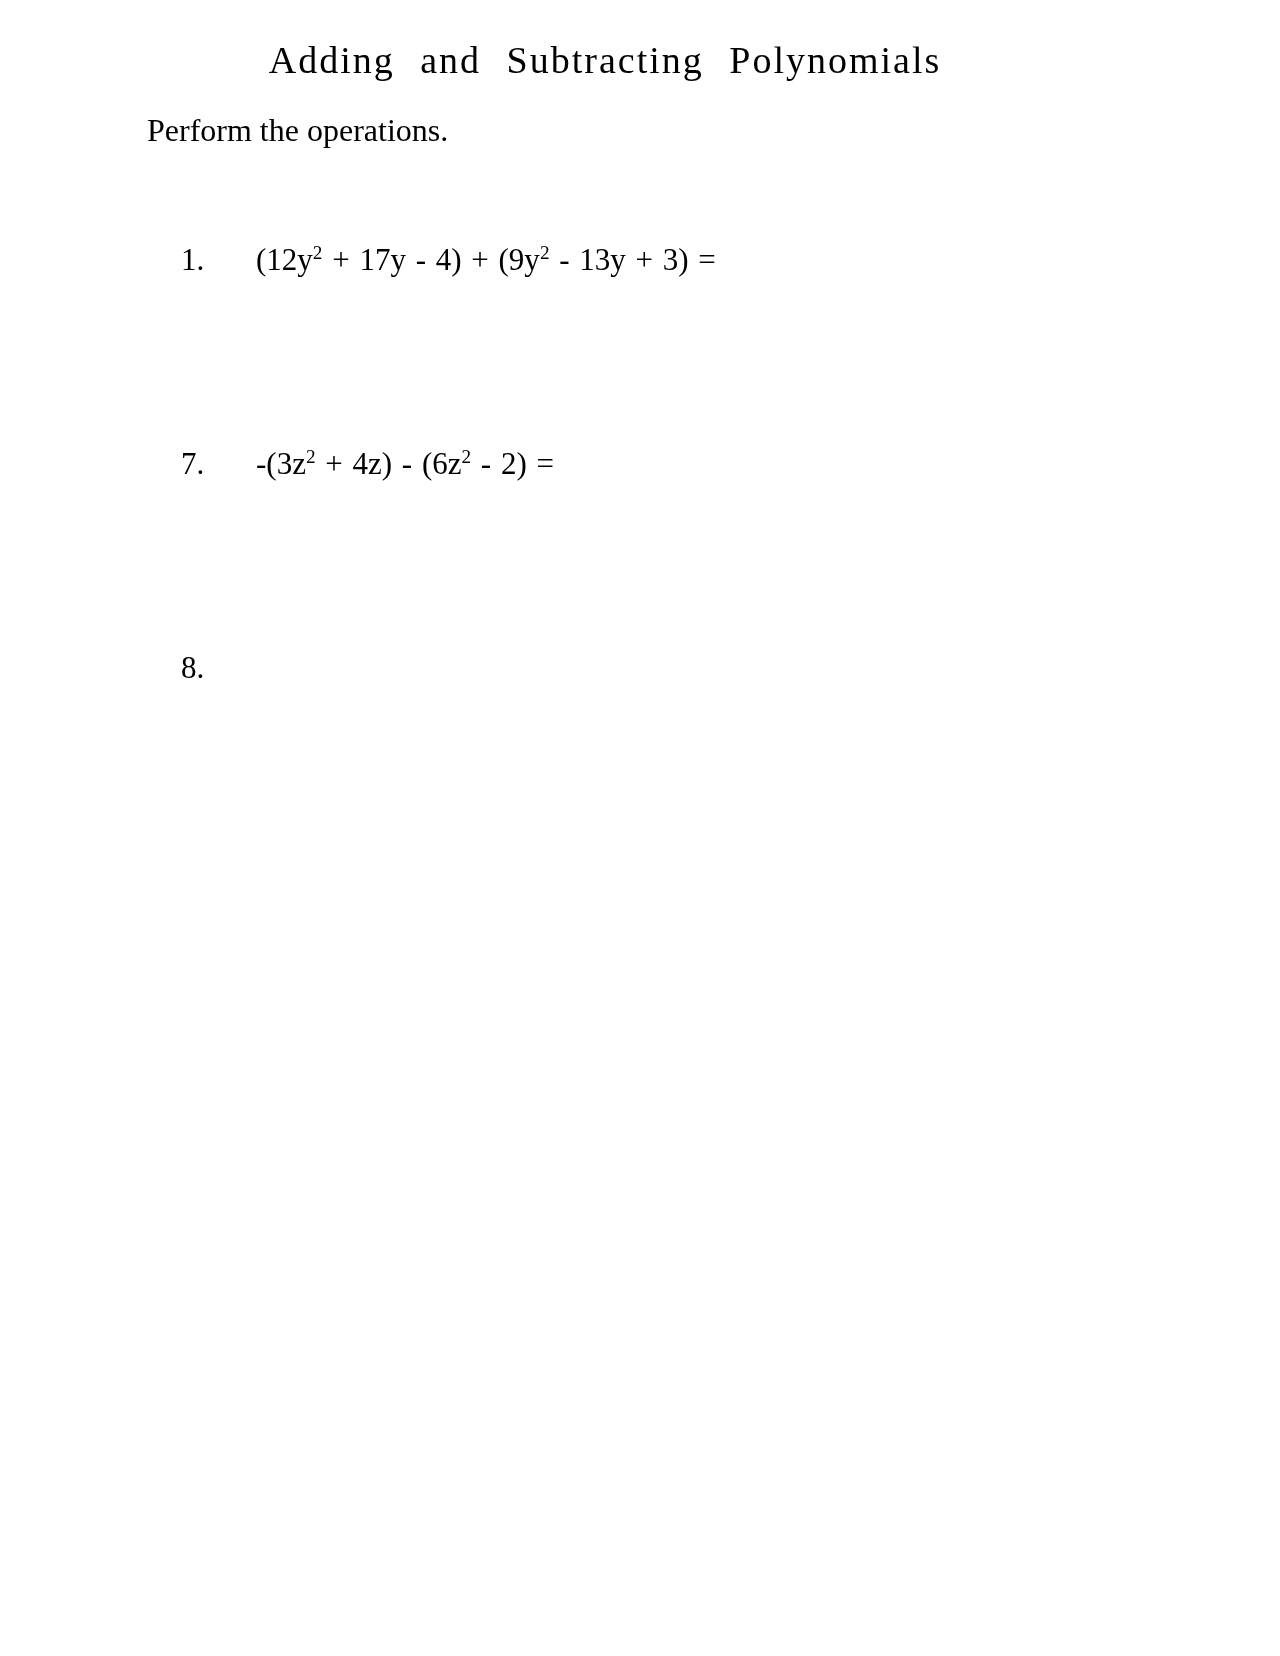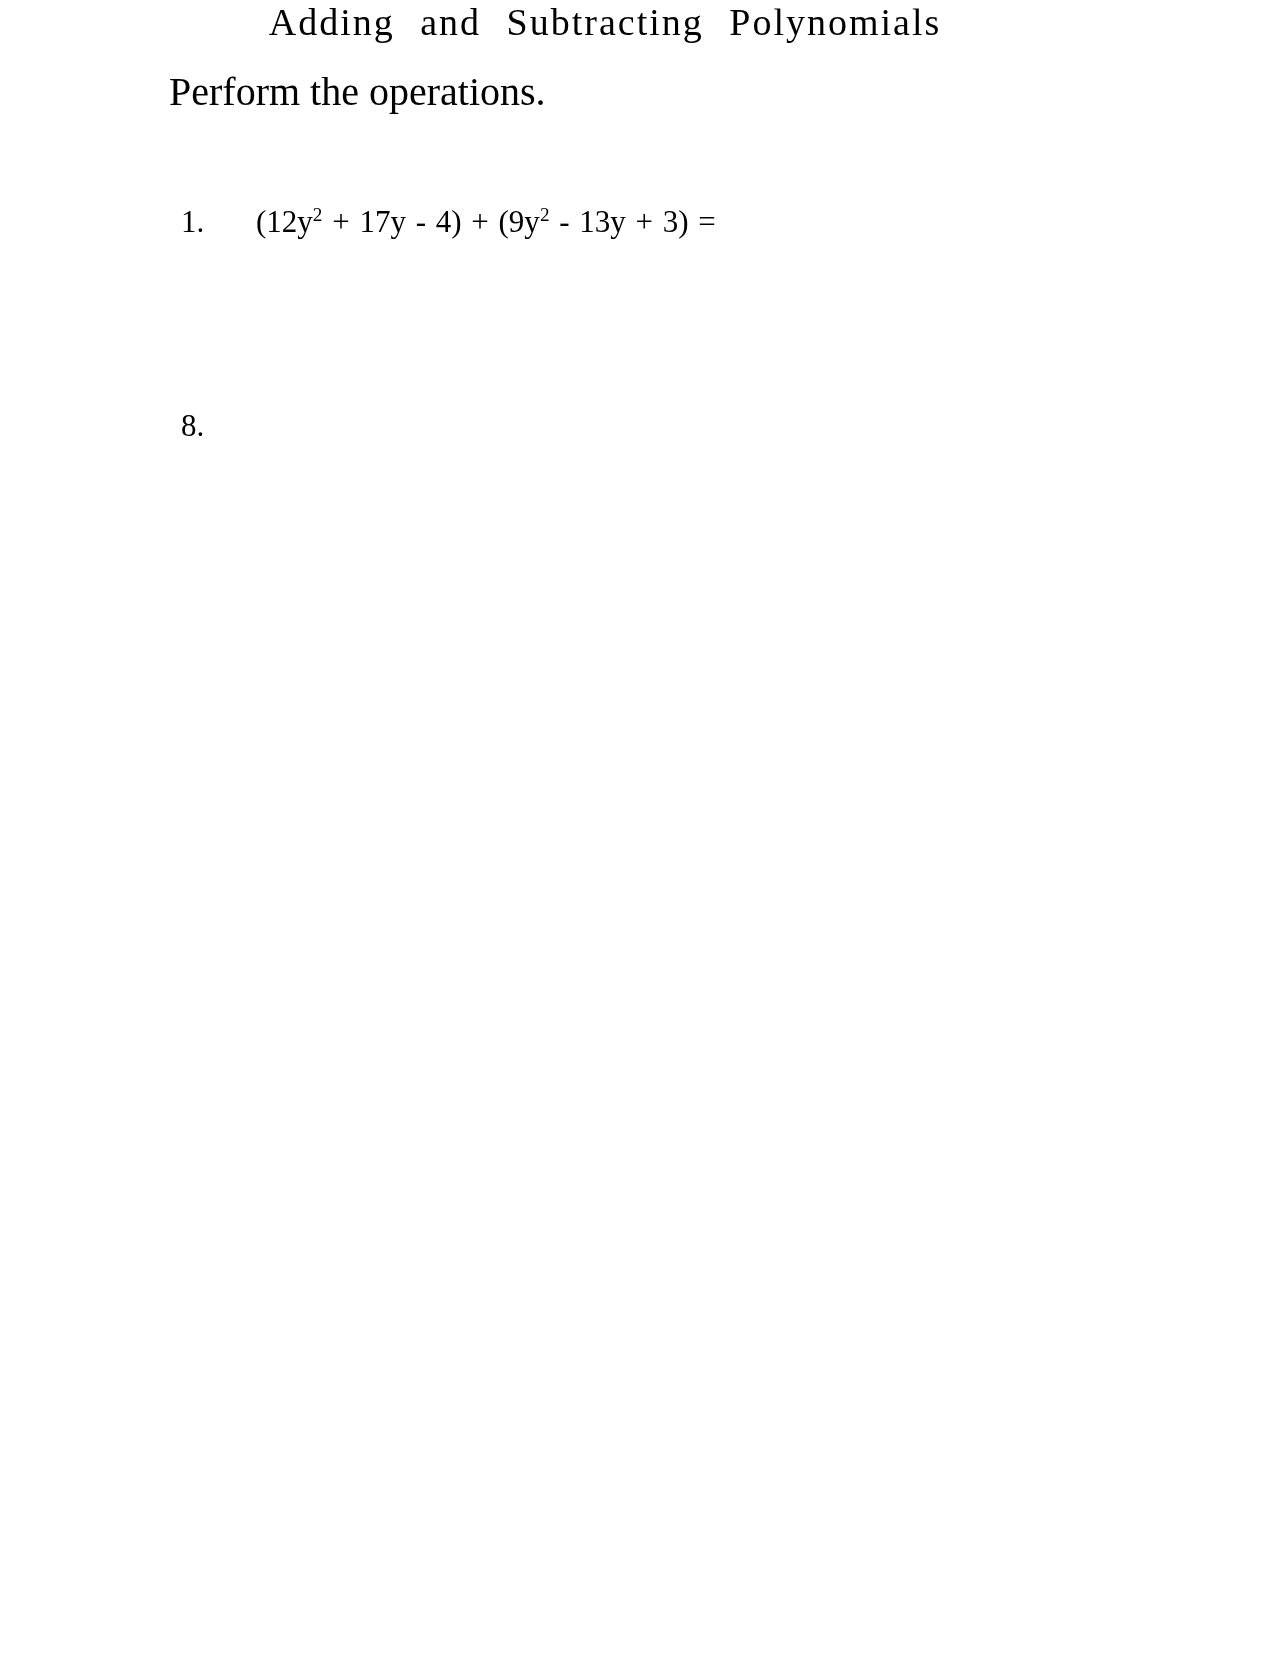--- a/index.html
+++ b/index.html
@@ -8,38 +8,38 @@
     background: #ffffff;
   }
   .page {
     position: relative;
     width: 1280px;
     height: 1656px;
     background: #ffffff;
     color: #000000;
     font-family: "Liberation Serif", "DejaVu Serif", serif;
     box-sizing: border-box;
+    padding-top: 38px;
     overflow: hidden;
   }
   .title {
     font-size: 38px;
     line-height: 44px;
     letter-spacing: 2px;
     word-spacing: 14px;
     text-align: center;
     padding-right: 70px; 
     white-space: pre;
   }
   .intro {
     margin-top: 28px;
     padding-left: 147px;
-    font-size: 40px;
+    font-size: 32px;
     line-height: 40px;
     white-space: pre;
-    margin-left: 22px;
   }
   .problems {
     margin-top: 8px;
   }
   .problem-row {
     padding-left: 150px;
     font-size: 31px;
     line-height: 68px;
     white-space: pre;
   }
@@ -72,20 +72,23 @@
   <div class="problems">
   <div class="problem-row">
     <span class="problem-number">1.</span><span class="problem-expression">(12y<sup>2</sup> + 17y - 4) + (9y<sup>2</sup> - 13y + 3) =</span>
   </div>
 
 
 
 
 
 
+  <div class="problem-row">
+    <span class="problem-number">7.</span><span class="problem-expression">-(3z<sup>2</sup> + 4z) - (6z<sup>2</sup> - 2) =</span>
+  </div>
 
   <div class="problem-row">
     <span class="problem-number">8.</span>
   </div>
 
 </div>
 
 </div>
 
 </body></html>

